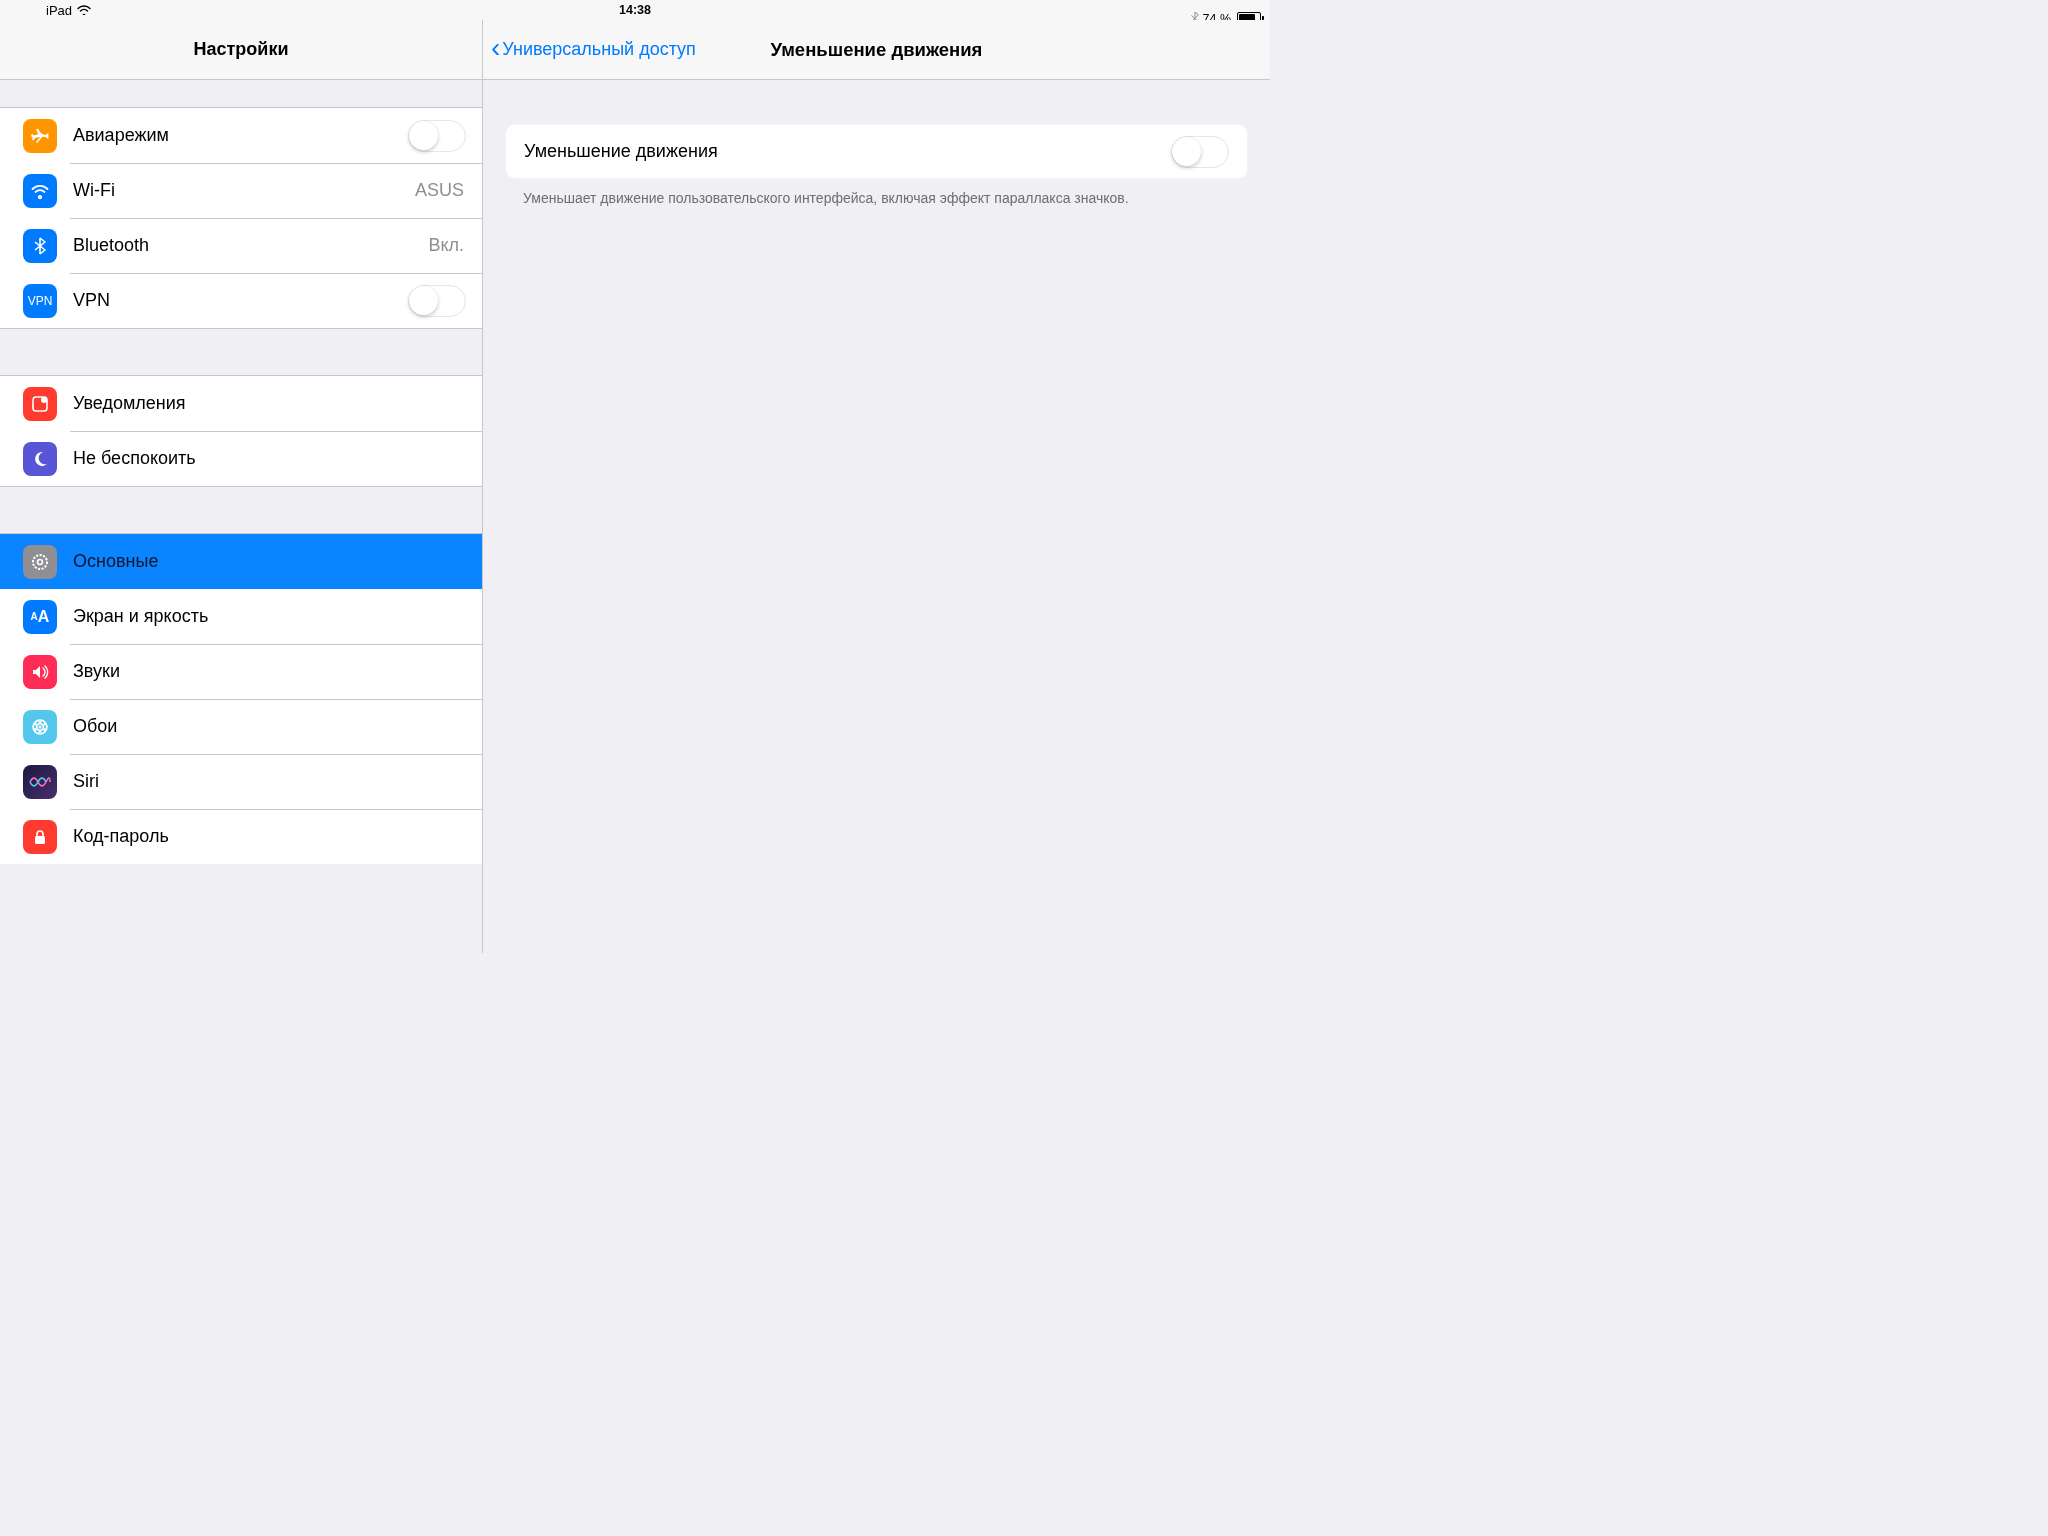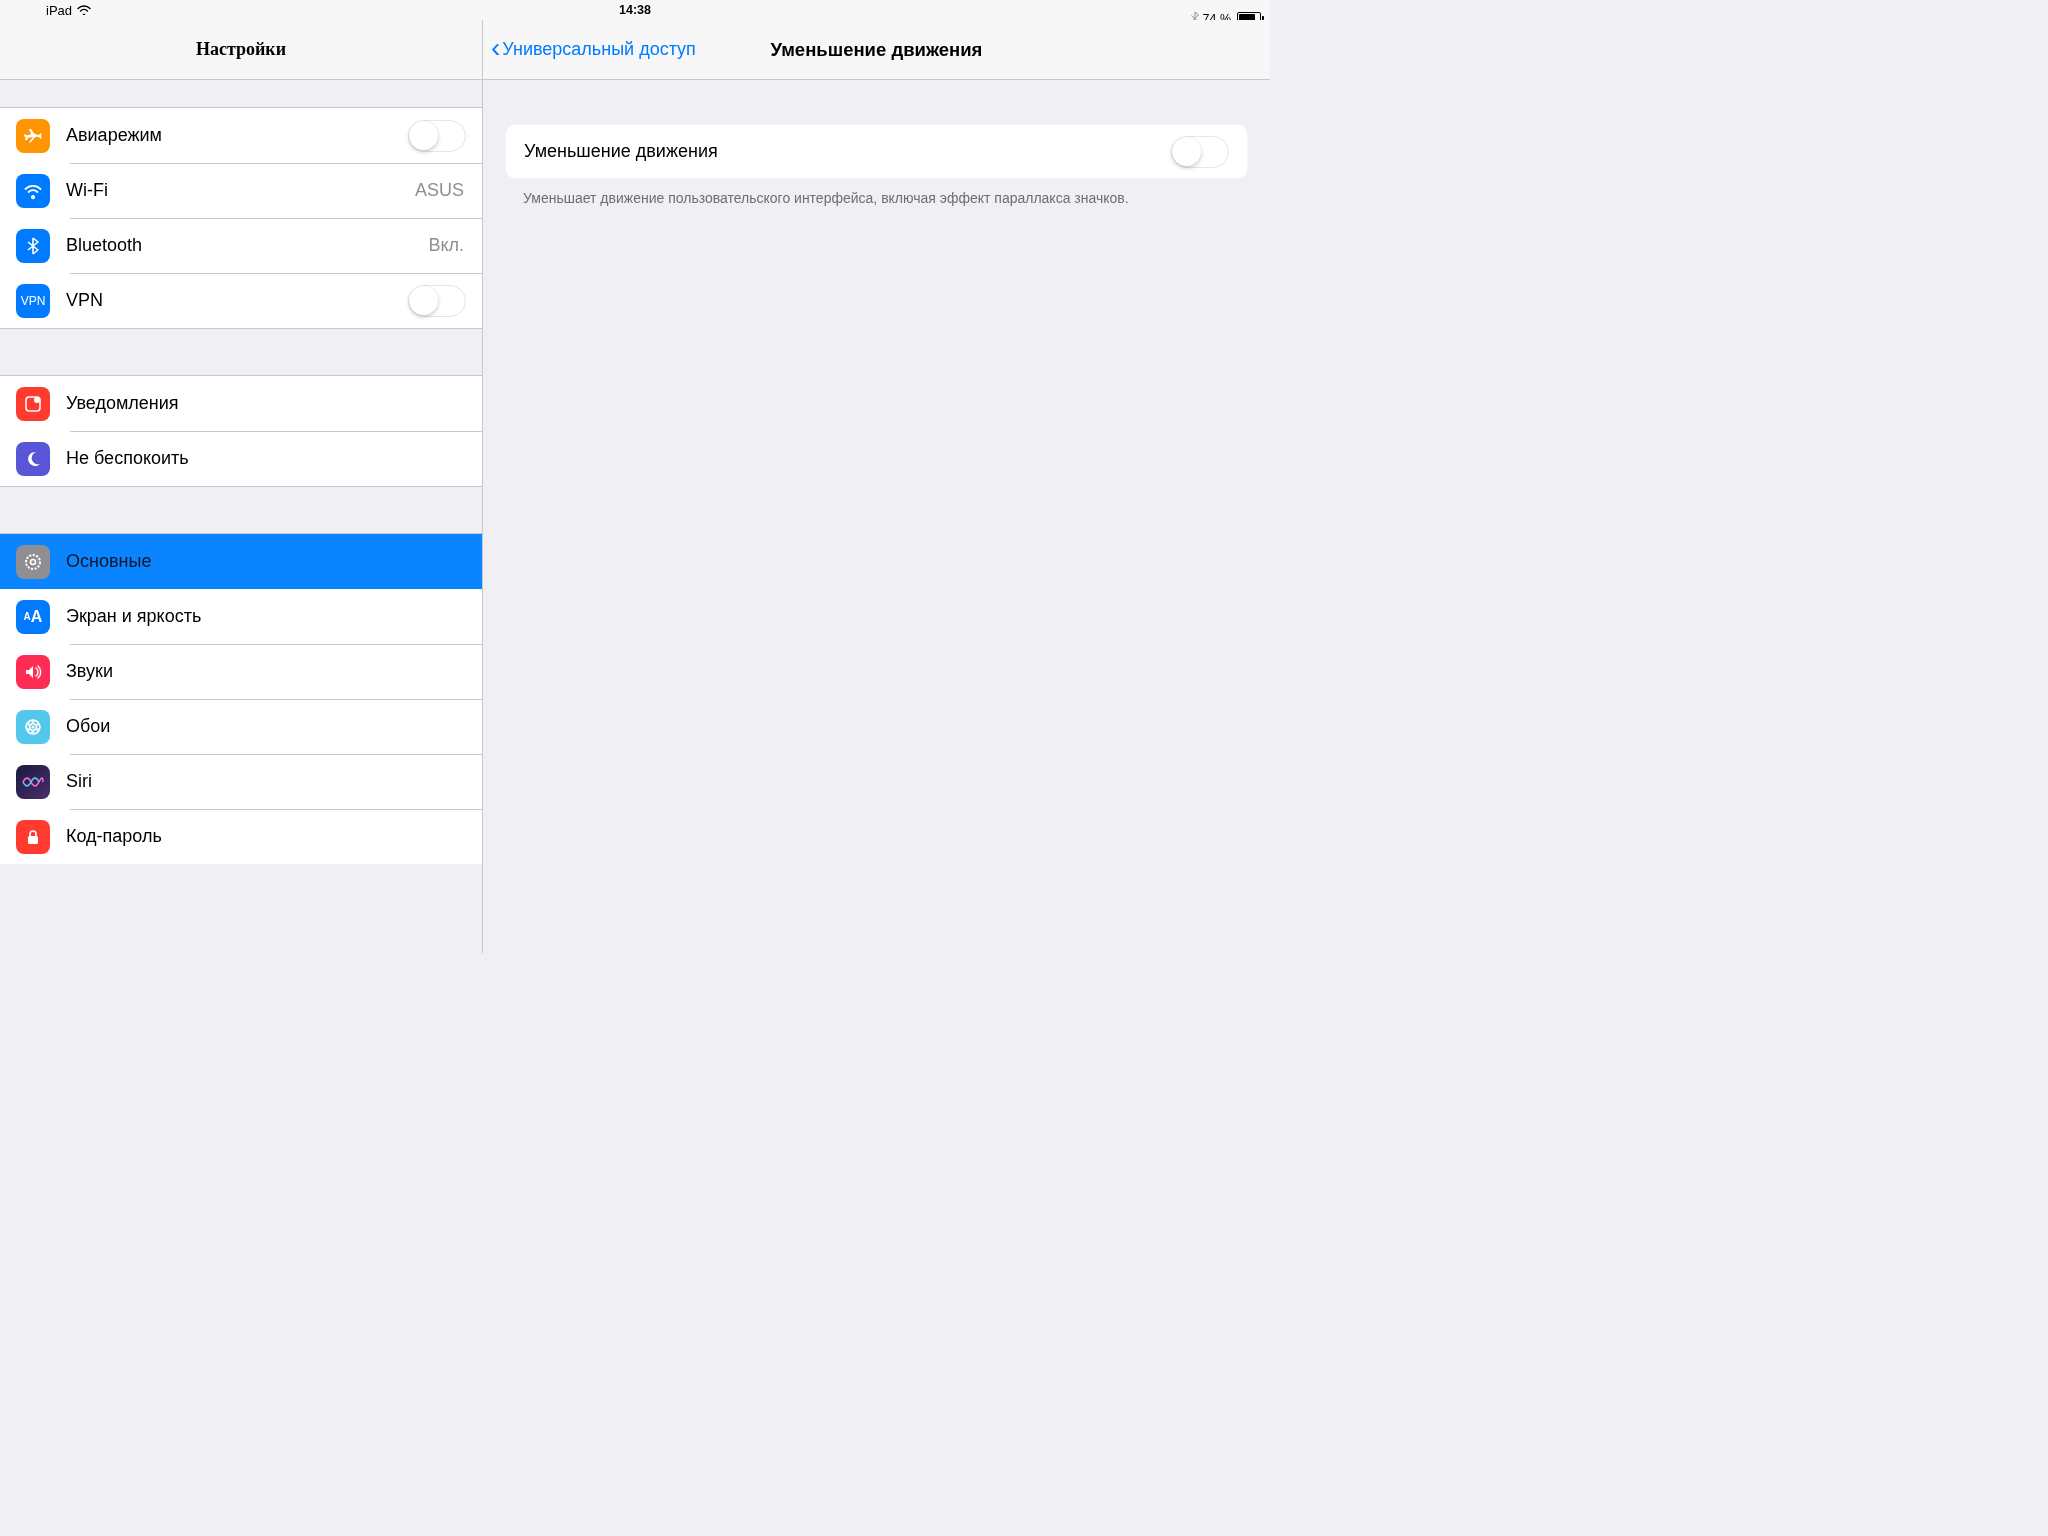--- a/index.html
+++ b/index.html
@@ -7,25 +7,25 @@
 
 .status-bar { height: 20px; width: 100%; display: flex; align-items: center; justify-content: space-between; padding: 0 6px; background: #f7f7f7; font-size: 12px; color: #000; position: relative; }
 .status-left { display: flex; align-items: center; gap: 5px; font-size: 13px; margin-left: 40px; }
 .status-center { position: absolute; left: 50%; transform: translateX(-50%); font-size: 12.5px; font-weight: 600; }
 .status-right { display: flex; align-items: flex-start; gap: 4px; font-size: 12.5px; margin-top: 20px; }
 .wifi-icon { display:inline-block; }
 
 .container { display: flex; height: calc(100% - 20px); }
 .sidebar { width: 483px; background: #efeff4; border-right: 1px solid #c8c7cc; display: flex; flex-direction: column; }
 .sidebar-header { height: 60px; display: flex; align-items: center; justify-content: center; background: #f7f7f7; border-bottom: 1px solid #c8c7cc; }
-.sidebar-title { font-size: 18px; font-weight: 600; color: #000; font-family: Liberation Serif, serif; }
+.sidebar-title { font-size: 18px; font-weight: 600; color: #000; }
 .gap { height: 27px; }
 .gap2 { height: 46px; }
 .list-group { background: #fff; border-top: 1px solid #c8c7cc; border-bottom: 1px solid #c8c7cc; }
-.row { height: 55px; display: flex; align-items: center; padding-left: 16px; padding-right: 16px; position: relative; }
+.row { height: 55px; display: flex; align-items: center; padding-left: 23px; padding-right: 16px; position: relative; }
 .row + .row::before { content: ""; position: absolute; top: 0; left: 70px; right: 0; height: 1px; background: #c8c7cc; }
 .row.selected { background: #0a84ff; }
 .row.selected + .row::before { display: none; }
 .row.selected .row-label { color: #0f172a; }
 .icon-box { width: 34px; height: 34px; border-radius: 8px; display: flex; align-items: center; justify-content: center; flex-shrink: 0; margin-right: 16px; color: #fff; font-size: 18px; }
 .row-label { font-size: 18px; color: #000; flex: 1; }
 .row-value { font-size: 18px; color: #8e8e93; margin-right: 2px; margin-left: 6px; }
 
 .switch { width: 58px; height: 32px; background: #fff; border: 1.5px solid #e5e5ea; border-radius: 16px; position: relative; }
 .switch .knob { width: 29px; height: 29px; background: #fff; border-radius: 50%; position: absolute; top: 0; left: 0; box-shadow: 0 2px 4px rgba(0,0,0,0.2), 0 0 1px rgba(0,0,0,0.1); }

